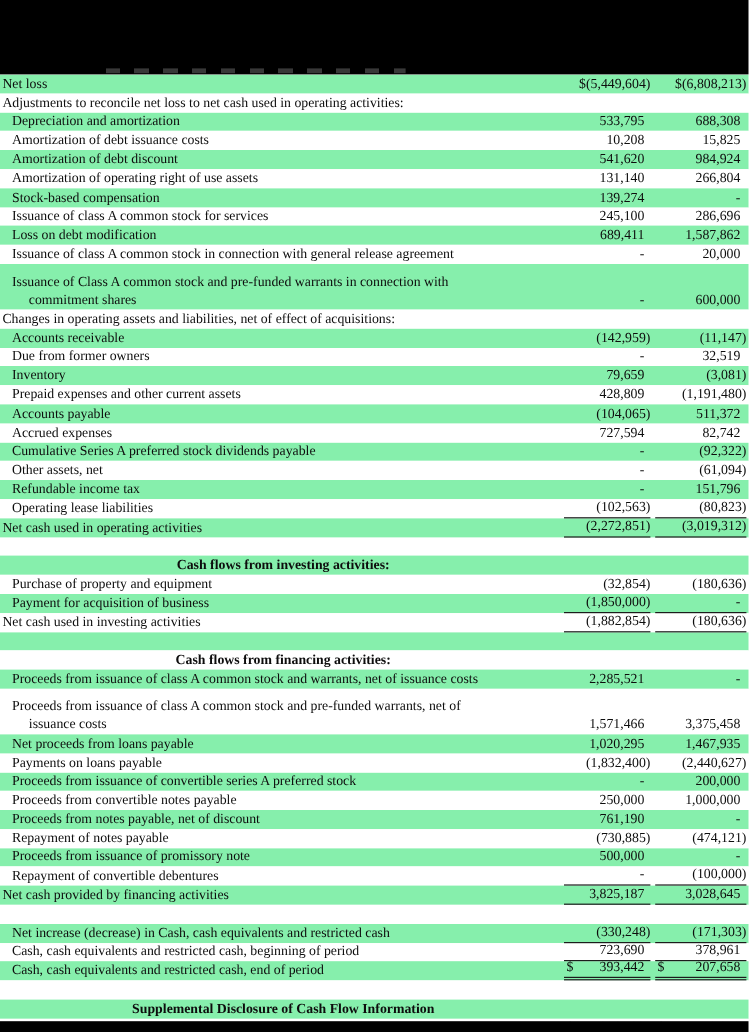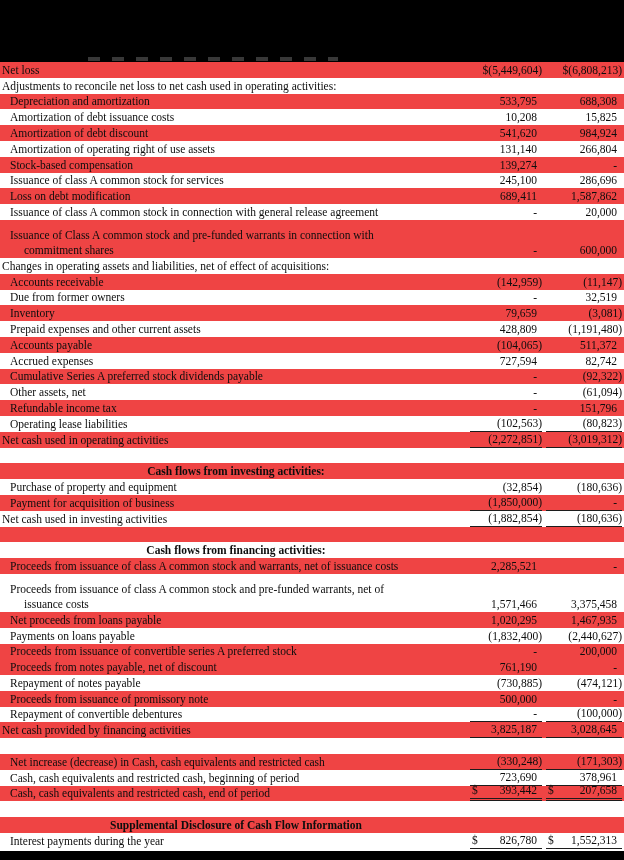--- a/index.html
+++ b/index.html
@@ -12,21 +12,21 @@
   }
   .band-top { height:62px; background:#000; position:relative; }
   .remnant {
     position:absolute; bottom:1px; left:88px; width:250px; height:4px;
     background:repeating-linear-gradient(90deg,#383838 0 12px,transparent 12px 24px);
   }
   .band-bottom { position:absolute; bottom:0; left:0; width:624px; height:9px; background:#000; }
   .tbl { height:789px; overflow:hidden; }
   .row { display:flex; align-items:flex-end; height:15.8px; padding-right:2px; line-height:15px; }
   .row.two { height:38px; }
-  .row.blue { background:#ef4444; }
+  .row.blue { background:#86efac; }
   .row.white { background:#ffffff; }
   .row.bold { font-weight:bold;text-align:center; }
   .label { flex:1 1 auto; min-width:0; }
   .ln { white-space:nowrap; overflow:hidden; }
   .ind0 { padding-left:2px; }
   .ind1 { padding-left:10px; }
   .ind2 { padding-left:24px; }
   .amt { flex:0 0 auto; display:flex; justify-content:flex-end; align-items:flex-end; }
   .amt.c1 { width:72px; }
   .amt.c2 { width:76px; margin-left:4px;margin-top:30px; }
@@ -397,20 +397,31 @@
         <div class="label">
           <div class="ln ind1">Proceeds from issuance of convertible series A preferred stock</div>
         </div>
         <div class="amt c1">
           <span class="num pos">-</span>
         </div>
         <div class="amt c2">
           <span class="num pos">200,000</span>
         </div>
       </div>
+      <div class="row white">
+        <div class="label">
+          <div class="ln ind1">Proceeds from convertible notes payable</div>
+        </div>
+        <div class="amt c1">
+          <span class="num pos">250,000</span>
+        </div>
+        <div class="amt c2">
+          <span class="num pos">1,000,000</span>
+        </div>
+      </div>
       <div class="row blue">
         <div class="label">
           <div class="ln ind1">Proceeds from notes payable, net of discount</div>
         </div>
         <div class="amt c1">
           <span class="num pos">761,190</span>
         </div>
         <div class="amt c2">
           <span class="num pos">-</span>
         </div>

